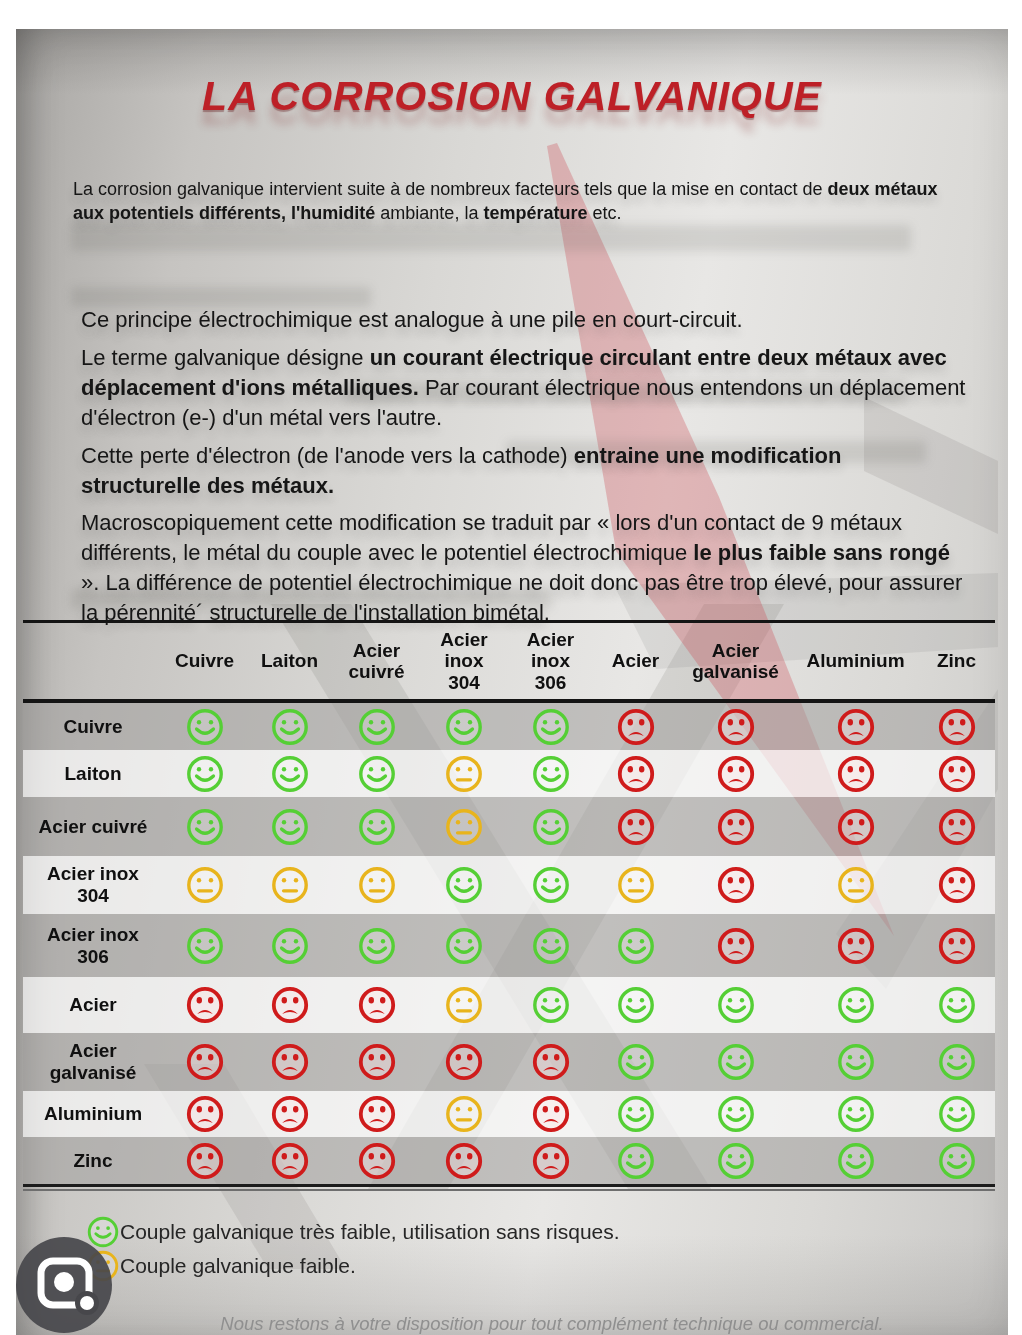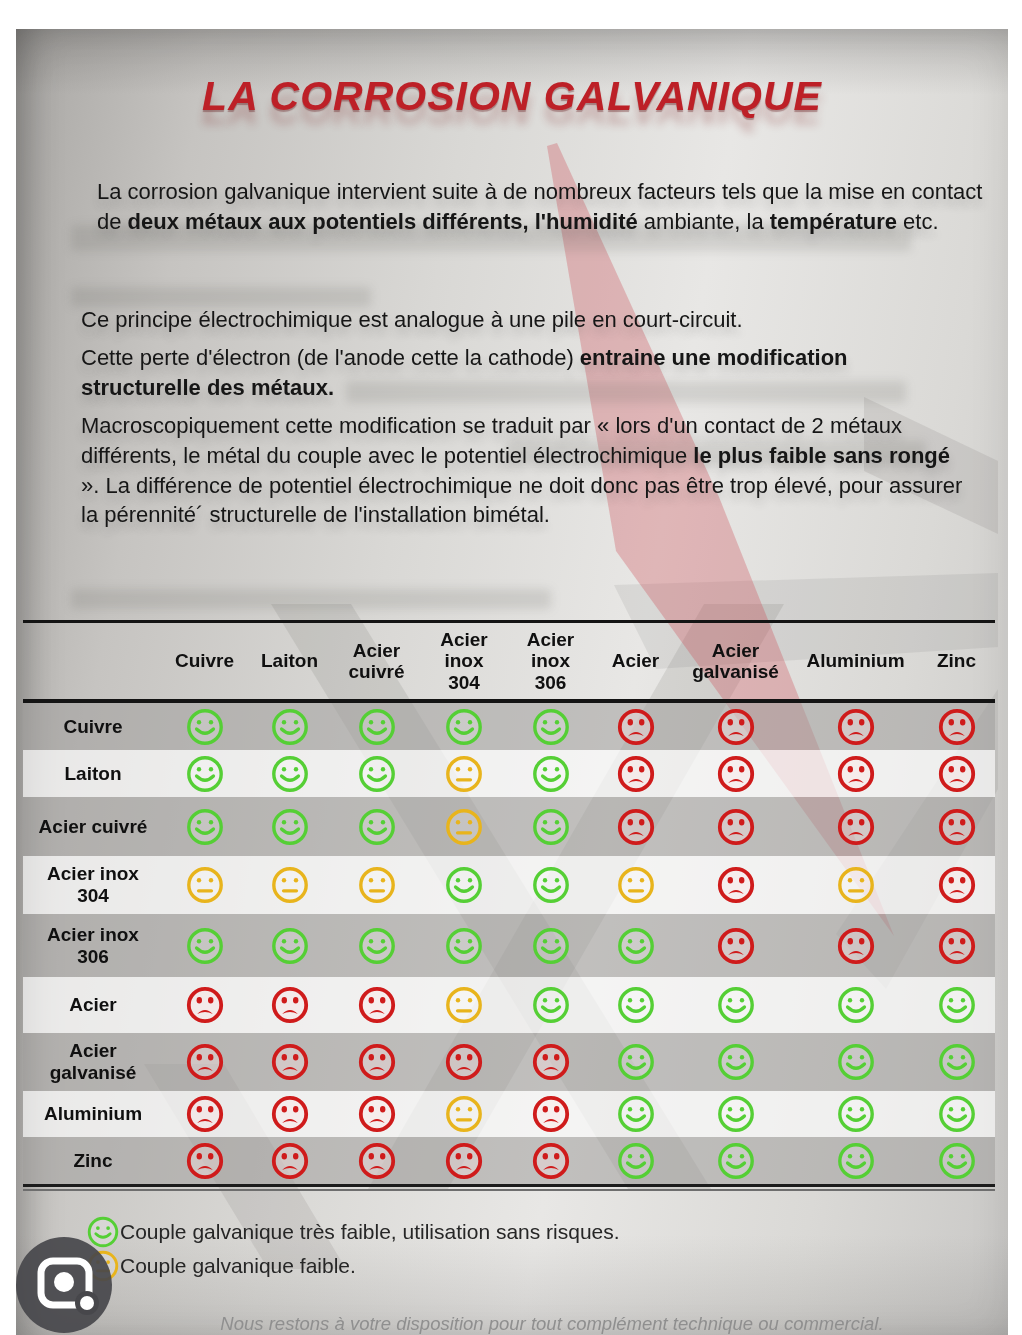--- a/index.html
+++ b/index.html
@@ -16,22 +16,22 @@
   }
   .watermark{position:absolute;left:0;top:0;width:992px;height:1311px;}
   .smudge{position:absolute;background:rgba(95,93,90,0.16);filter:blur(5px);border-radius:4px;}
 
   .title{
     position:absolute;top:44px;left:0;width:100%;text-align:center;
     font-size:41px;font-weight:bold;font-style:italic;color:#bd2027;letter-spacing:1px;
     text-shadow:0 2px 1px rgba(90,10,12,0.35), 0 14px 9px rgba(130,40,40,0.28);
     white-space:nowrap;
   }
-  .intro{position:absolute;left:57px;top:148px;width:892px;font-size:22px;line-height:1.36;color:#161616;
-    text-shadow:0 7px 9px rgba(70,70,70,0.22);margin-left:24px;}
+  .intro{position:absolute;left:57px;top:148px;width:892px;font-size:18px;line-height:1.36;color:#161616;
+    text-shadow:0 7px 9px rgba(70,70,70,0.22);}
   .bodyblock{position:absolute;left:57px;top:268px;width:902px;font-size:22px;line-height:1.36;color:#161616;
     text-shadow:0 7px 9px rgba(70,70,70,0.22);}
   .bodyblock p{margin:8px;}
   b{font-weight:bold;}
 
   .gtable{position:absolute;left:7px;top:591px;width:972px;
     --cols:140px 83px 87px 87px 88px 85px 85px 115px 125px 77px;}
   .thead{
     display:grid;grid-template-columns:var(--cols);align-items:center;justify-items:center;
     border-top:3px solid #141414;border-bottom:4px solid #141414;min-height:72px;padding:2px 0;
@@ -84,22 +84,23 @@
   <div class="smudge" style="left:330px;top:352px;width:560px;height:22px;"></div>
   <div class="smudge" style="left:490px;top:412px;width:420px;height:22px;"></div>
   <div class="smudge" style="left:55px;top:560px;width:480px;height:20px;"></div>
 
   <div class="title">LA CORROSION GALVANIQUE</div>
 
   <div class="intro"><span>La corrosion galvanique intervient suite à de nombreux facteurs tels que la mise en contact de </span><b>deux métaux aux potentiels différents, l'humidité</b><span> ambiante, la </span><b>température</b><span> etc.</span></div>
 
   <div class="bodyblock">
       <p><span>Ce principe électrochimique est analogue à une pile en court-circuit.</span></p>
-      <p><span>Cette perte d'électron (de l'anode cette la cathode) </span><b>entraine une modification structurelle des métaux.</b></p>
-      <p><span>Macroscopiquement cette modification se traduit par « lors d'un contact de 2 métaux différents, le métal du couple avec le potentiel électrochimique </span><b>le plus faible sans rongé</b><span> ». La différence de potentiel électrochimique ne doit donc pas être trop élevé, pour assurer la pérennité´ structurelle de l'installation bimétal.</span></p>
+      <p><span>Le terme galvanique désigne </span><b>un courant électrique circulant entre deux métaux avec déplacement d'ions métalliques.</b><span> Par courant électrique nous entendons un déplacement d'électron (e-) d'un métal vers l'autre.</span></p>
+      <p><span>Cette perte d'électron (de l'anode vers la cathode) </span><b>entraine une modification structurelle des métaux.</b></p>
+      <p><span>Macroscopiquement cette modification se traduit par « lors d'un contact de 9 métaux différents, le métal du couple avec le potentiel électrochimique </span><b>le plus faible sans rongé</b><span> ». La différence de potentiel électrochimique ne doit donc pas être trop élevé, pour assurer la pérennité´ structurelle de l'installation bimétal.</span></p>
     </div>
 
   <div class="gtable">
     <div class="thead">
         <div class="hcell"></div>
         <div class="hcell">Cuivre</div>
         <div class="hcell">Laiton</div>
         <div class="hcell">Acier
 cuivré</div>
         <div class="hcell">Acier

